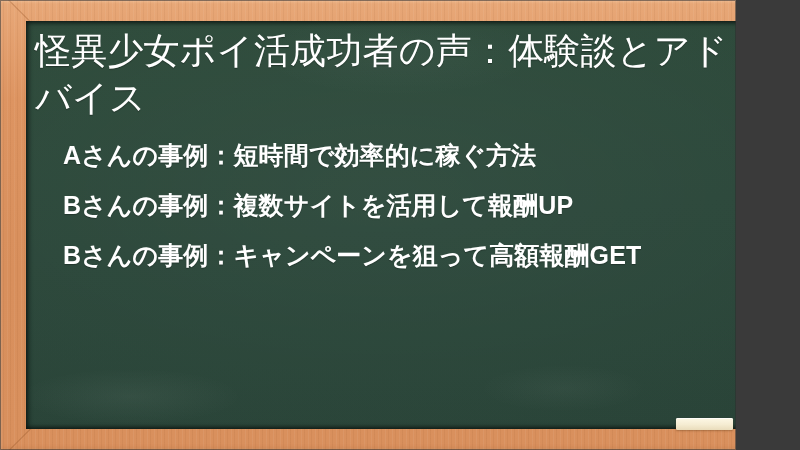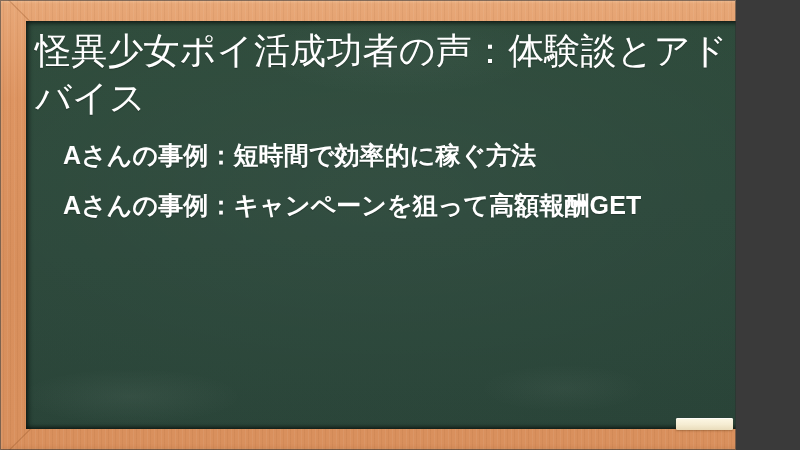--- a/index.html
+++ b/index.html
@@ -182,21 +182,22 @@
   <div class="frame-rim"></div>
 
   <div class="board">
     <div class="board-dust"></div>
 
     <div class="board-inner">
       <h1 class="title">怪異少女ポイ活成功者の声：体験談とアドバイス</h1>
 
       <ul class="case-list">
         <li class="case-item">Aさんの事例：短時間で効率的に稼ぐ方法</li>
-        <li class="case-item">Aさんの事例：キャンペーンを狙って高額報酬GET</li>
+        <li class="case-item">Bさんの事例：複数サイトを活用して報酬UP</li>
+        <li class="case-item">Bさんの事例：キャンペーンを狙って高額報酬GET</li>
       </ul>
     </div>
   </div>
 
   <div class="chalk"></div>
 
   <div class="page-edge"></div>
 </div>
 
 </body></html>

